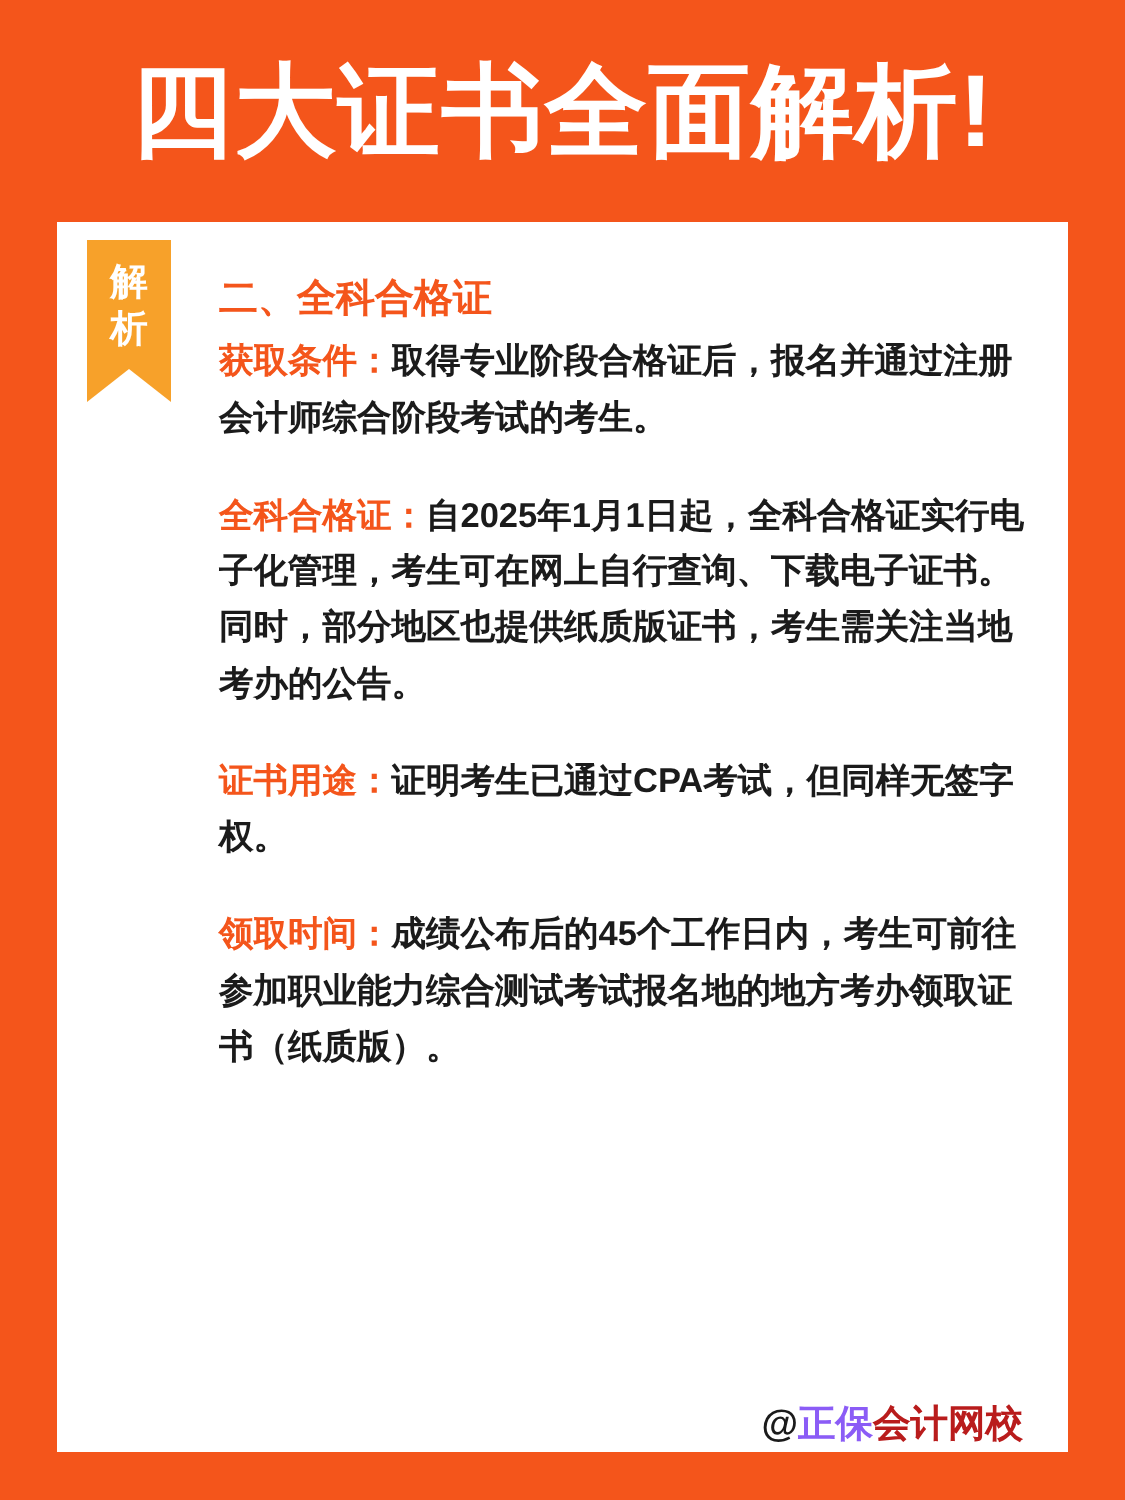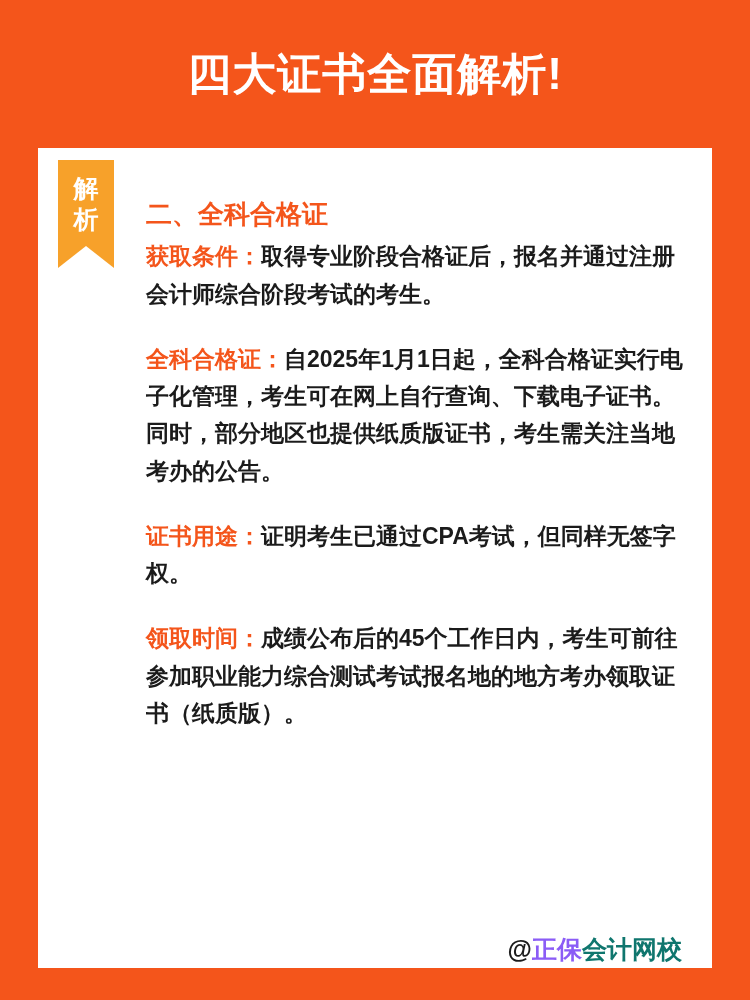--- a/index.html
+++ b/index.html
@@ -23,21 +23,21 @@
   
   .header {
     height: 148px;
     display: flex;
     align-items: center;
     justify-content: center;
     padding: 0 30px;
   }
   .header-title {
     color: #ffffff;
-    font-size: 44px;
+    font-size: 68px;
     font-weight: bold;
     letter-spacing: 1px;
     line-height: 1;
     white-space: nowrap;
     text-align: center;
   }
 
   
   .card {
     position: absolute;
@@ -74,21 +74,21 @@
     height: 0;
     border-left: 28px solid #f7a12a;
     border-right: 28px solid #f7a12a;
     border-bottom: 22px solid transparent;
   }
 
   
   .content {
     position: absolute;
     left: 108px;
-    top: 48px;
+    top: 32px;
     right: 24px;
   }
 
   .section-title {
     color: #f4551b;
     font-size: 26px;
     font-weight: bold;
     line-height: 1.4;
     margin-bottom: 6px;
   }
@@ -112,21 +112,21 @@
     right: 30px;
     bottom: 6px;
     display: flex;
     align-items: baseline;
     font-size: 25px;
     font-weight: bold;
     line-height: 1;
   }
   .watermark .at { color: #1b1b1b; }
   .watermark .brand-red { color: #8b5cf6; }
-  .watermark .brand-dark { color: #0f766e; }
+  .watermark .brand-dark { color: #b91c1c; }
 </style>
 </head>
 <body>
 
 <div class="poster">
 
   <div class="header">
     <div class="header-title">四大证书全面解析!</div>
   </div>
 

